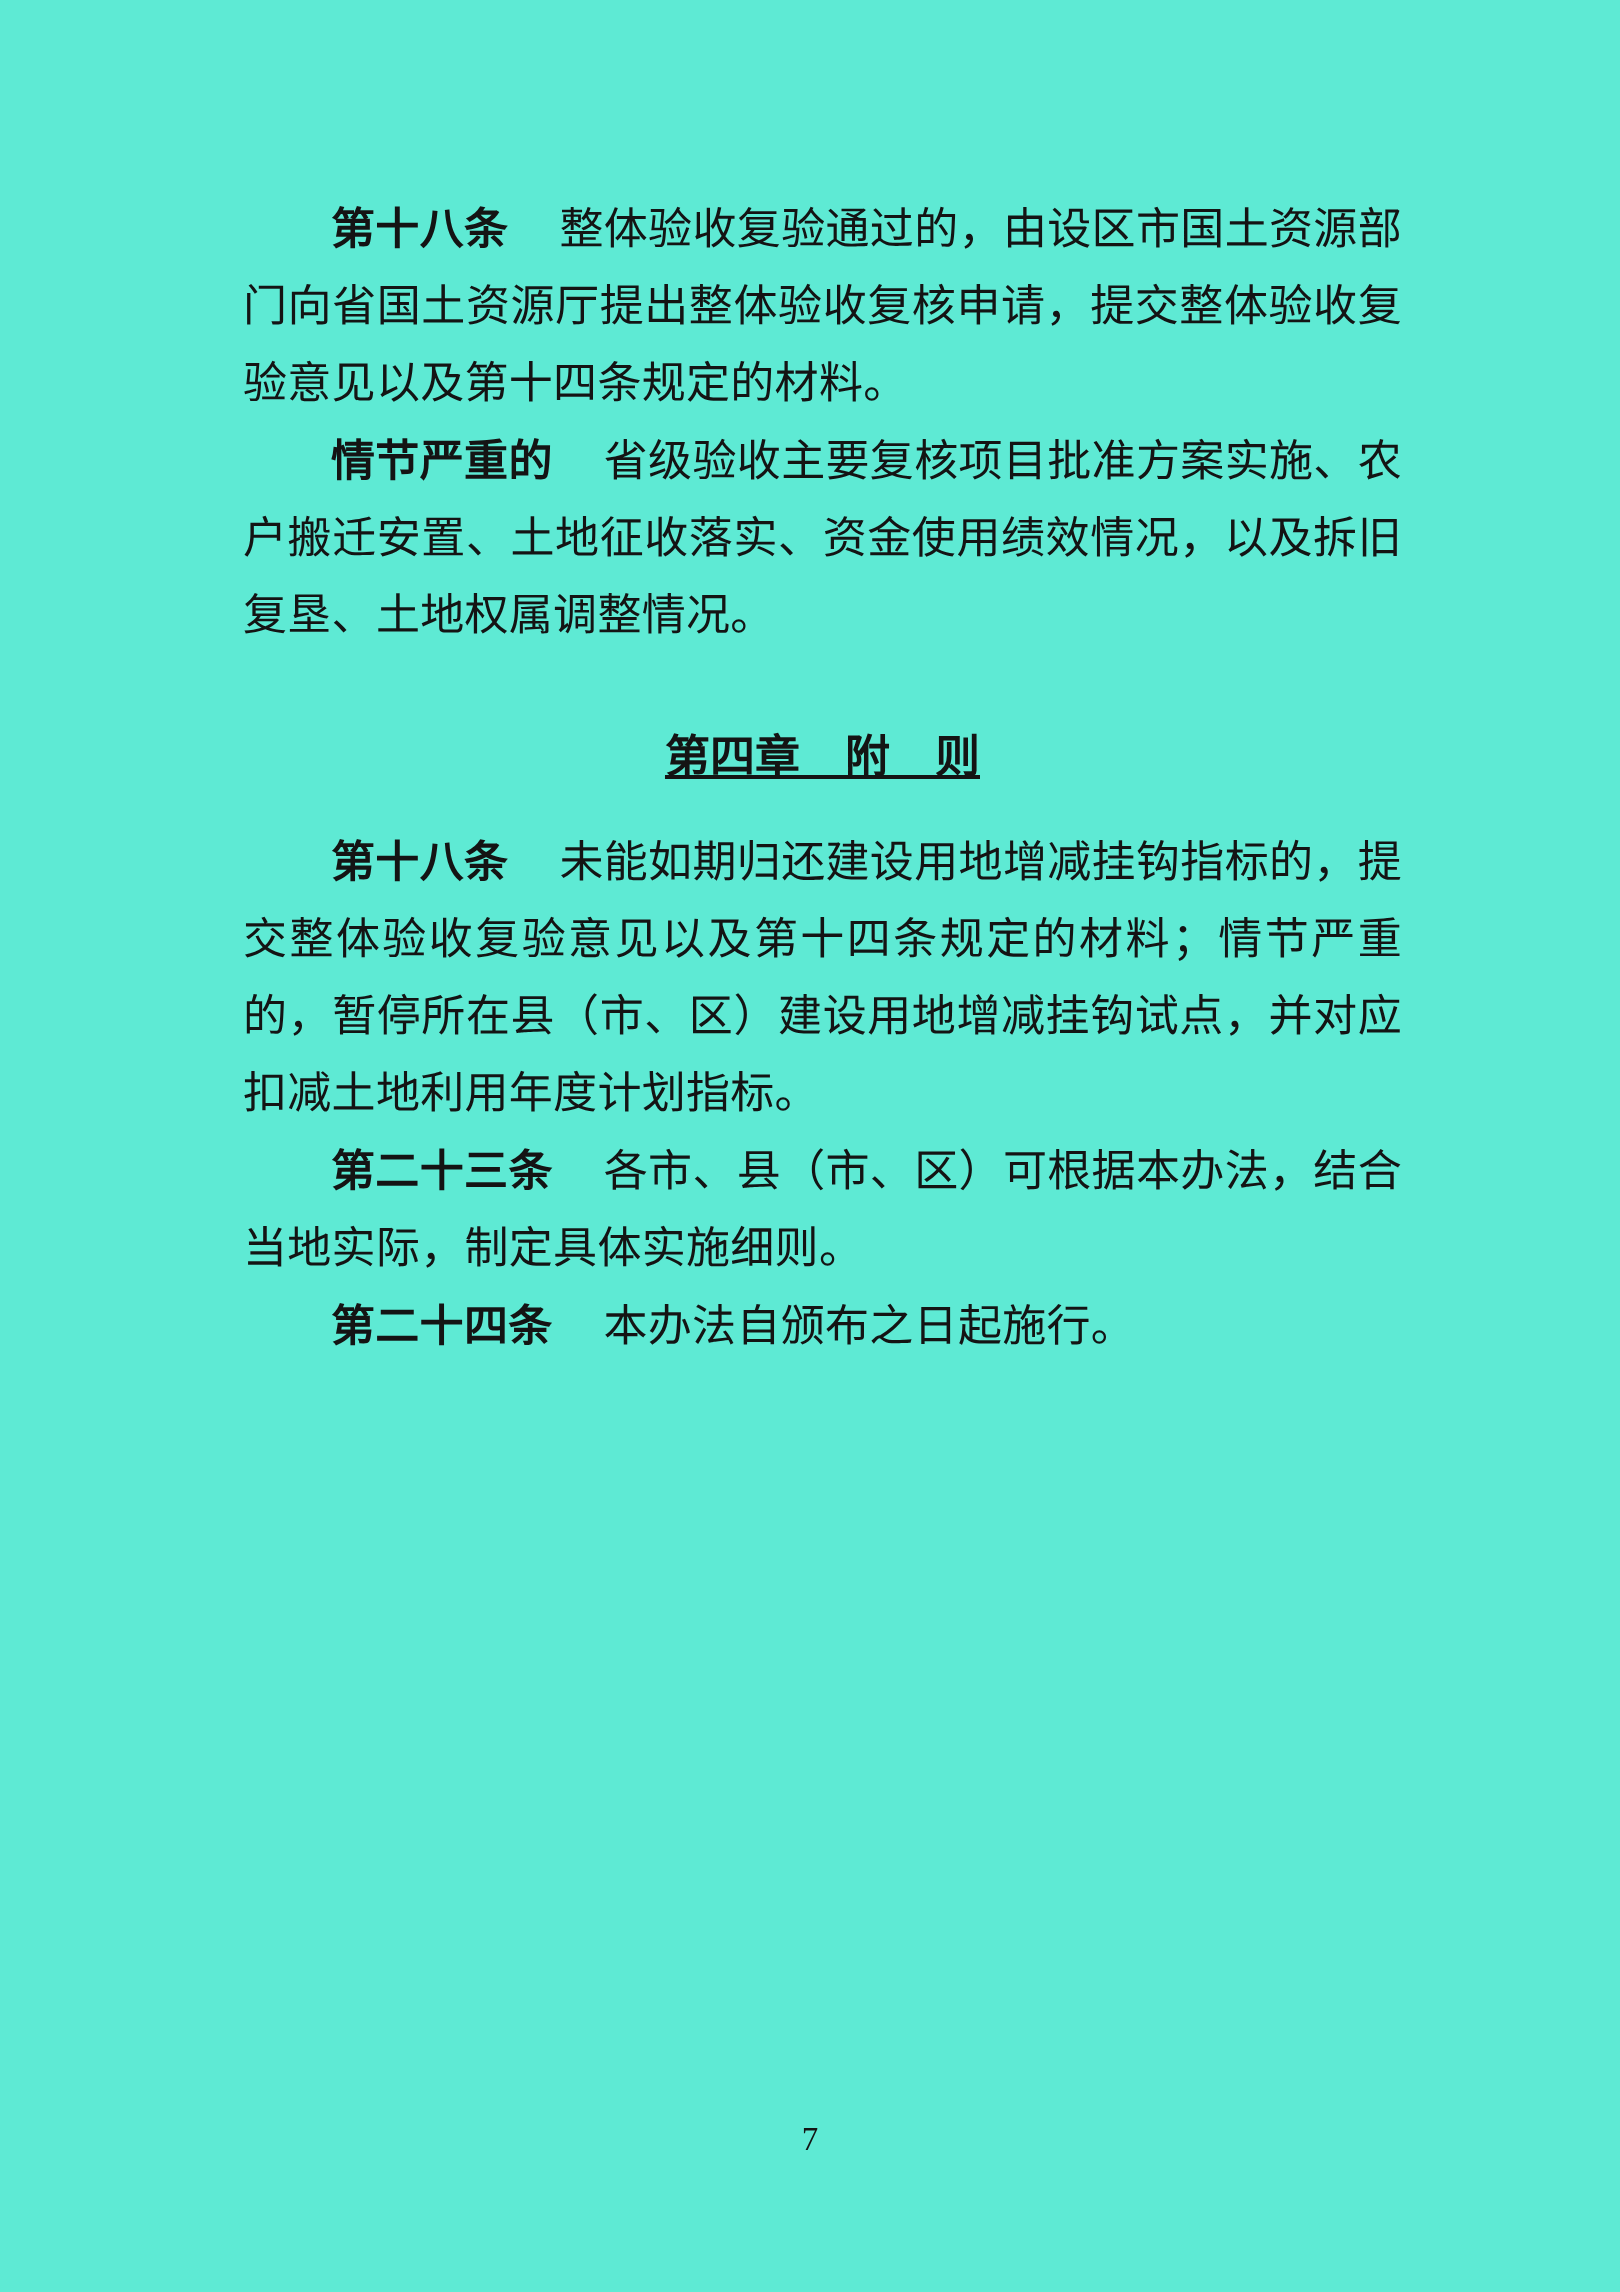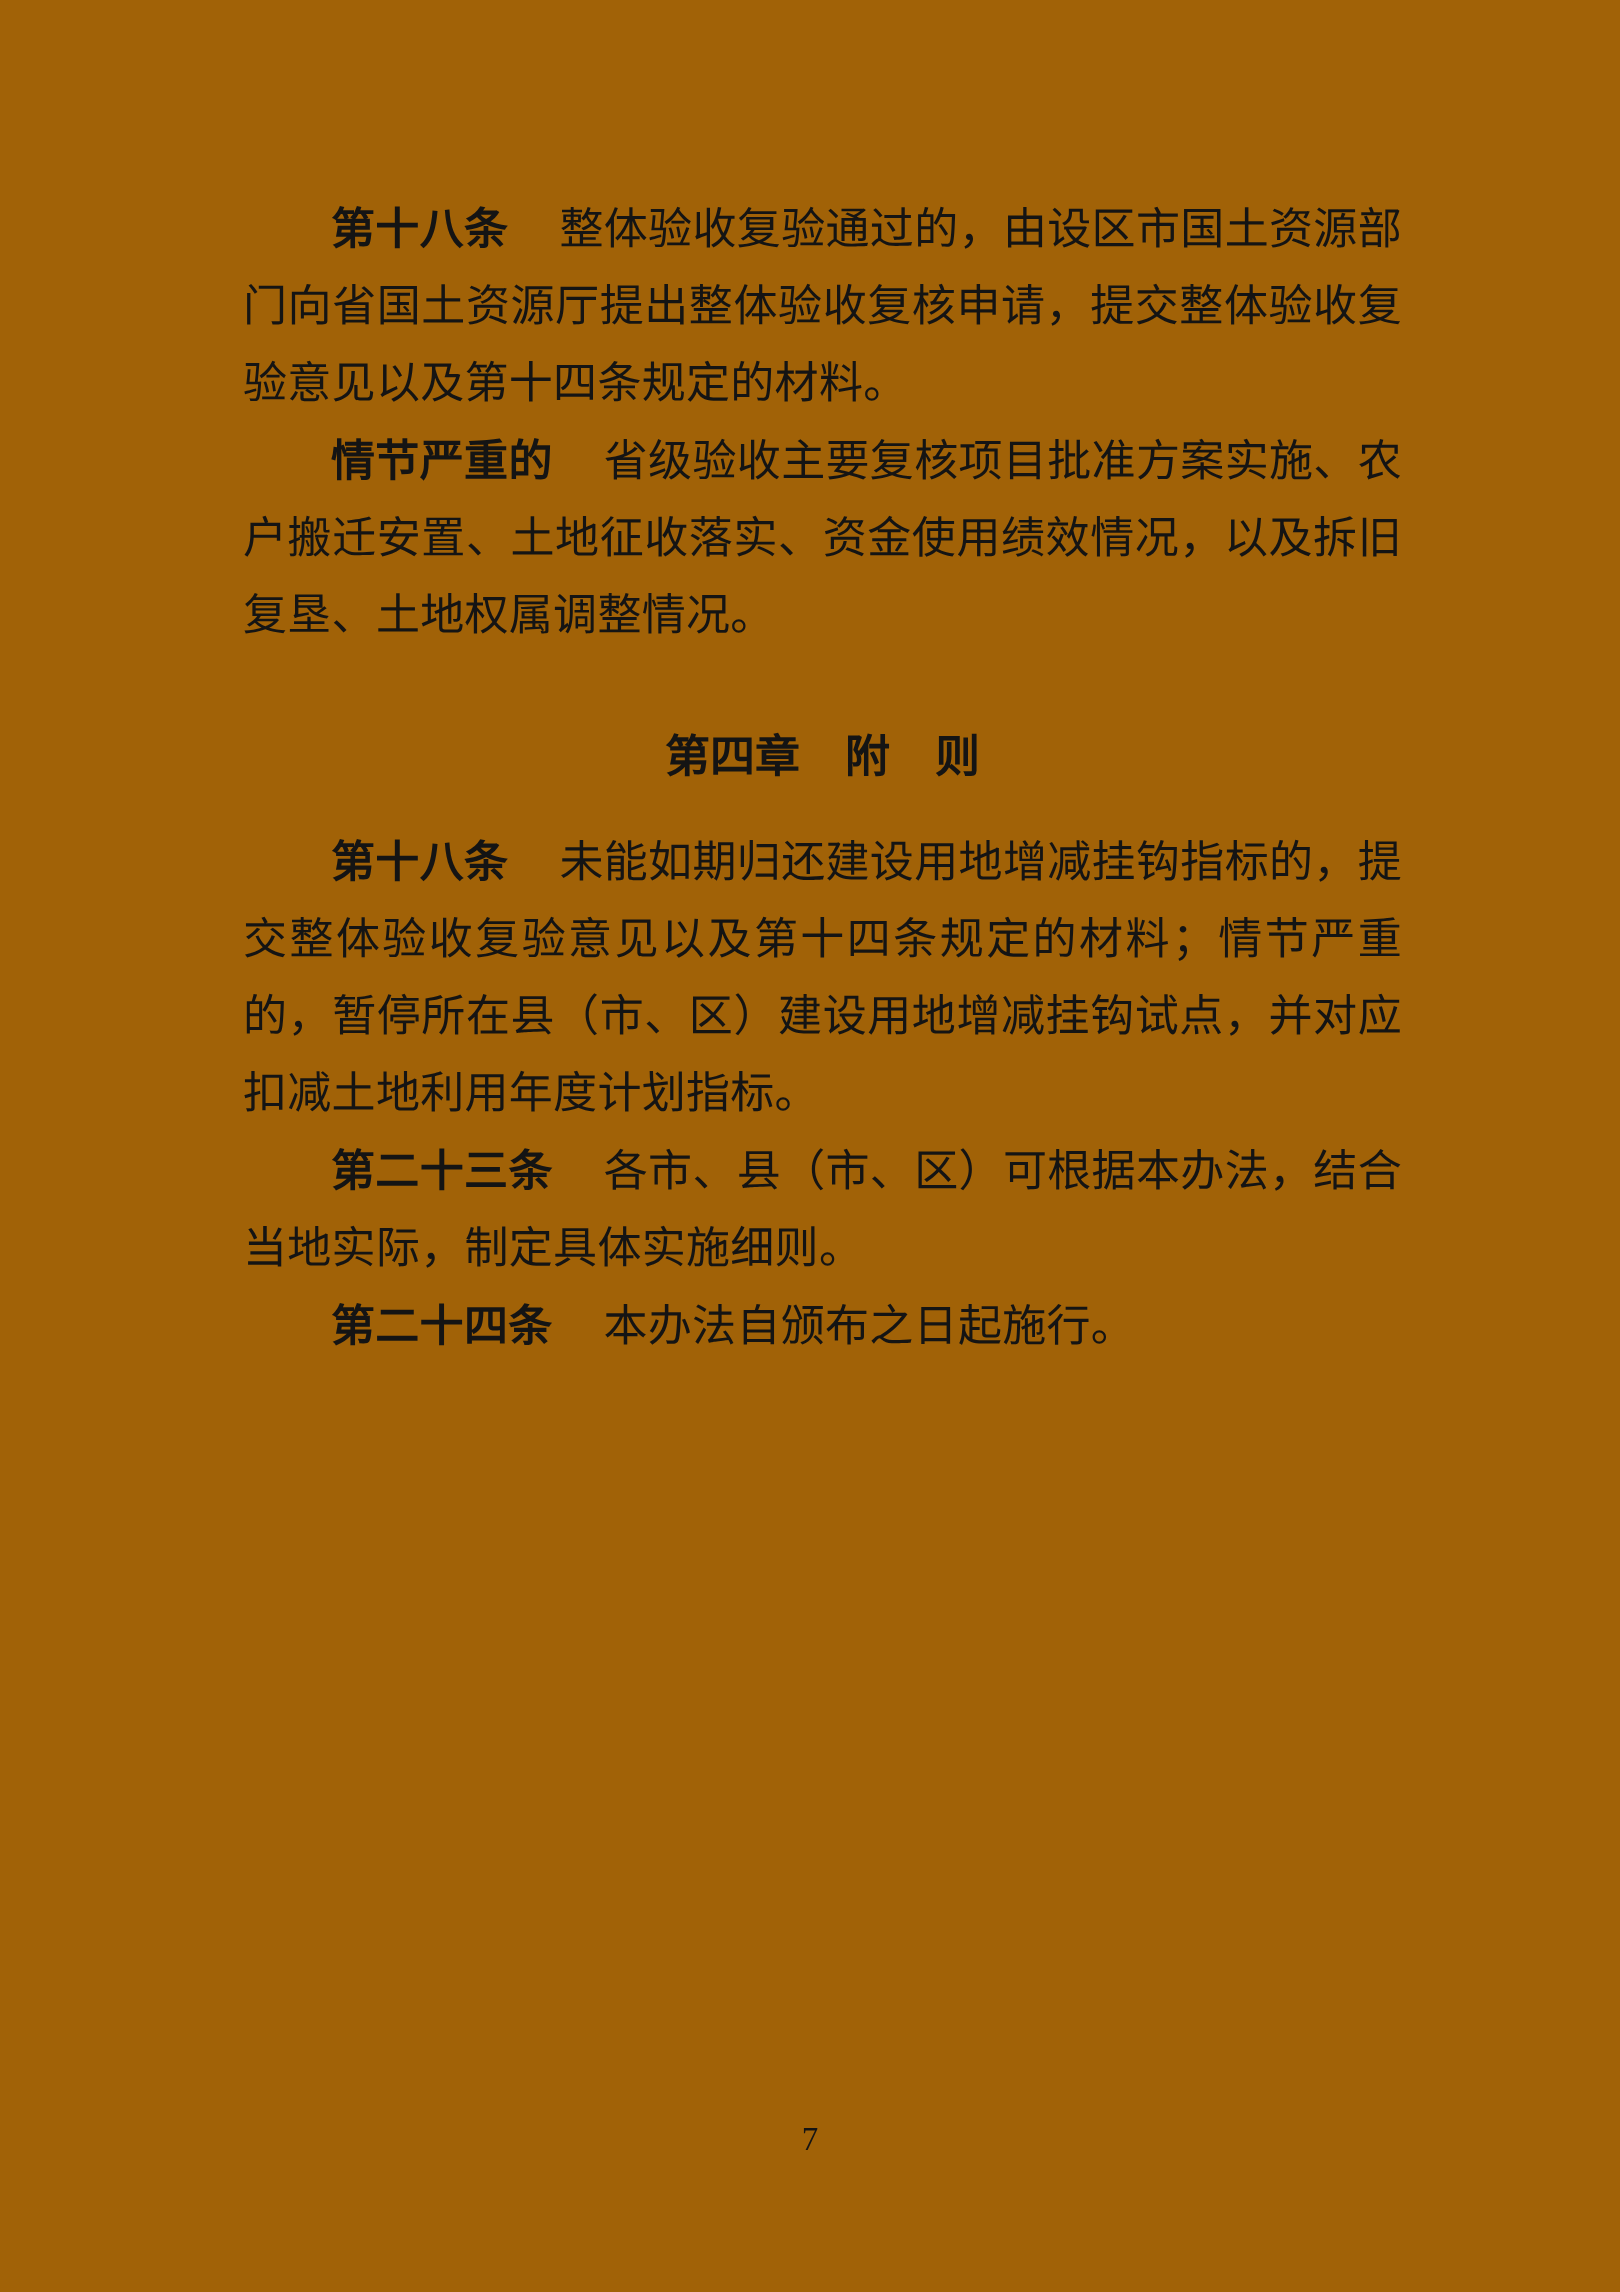--- a/index.html
+++ b/index.html
@@ -4,21 +4,21 @@
 <style>
   html, body {
     margin: 0;
     padding: 0;
     background: #ffffff;
   }
   .page {
     position: relative;
     width: 1620px;
     height: 2293px;
-    background: #a16207;
+    background: #5eead4;
     overflow: hidden;
   }
   .content {
     position: absolute;
     left: 243px;
     top: 190px;
     width: 1159px;
   }
   .para {
     margin: 0;
@@ -37,20 +37,21 @@
   }
   .chapter {
     margin: 64px 0 28px 0;
     font-family: "Liberation Sans", "DejaVu Sans", sans-serif;
     font-weight: 700;
     font-size: 45px;
     line-height: 77px;
     color: #141414;
     text-align: center;
     text-indent: 0;
+    text-decoration: underline;
   }
   .page-number {
     position: absolute;
     top: 2120px;
     left: 0;
     width: 100%;
     text-align: center;
     font-family: "Liberation Serif", "DejaVu Serif", serif;
     font-size: 33px;
     line-height: 39px;

